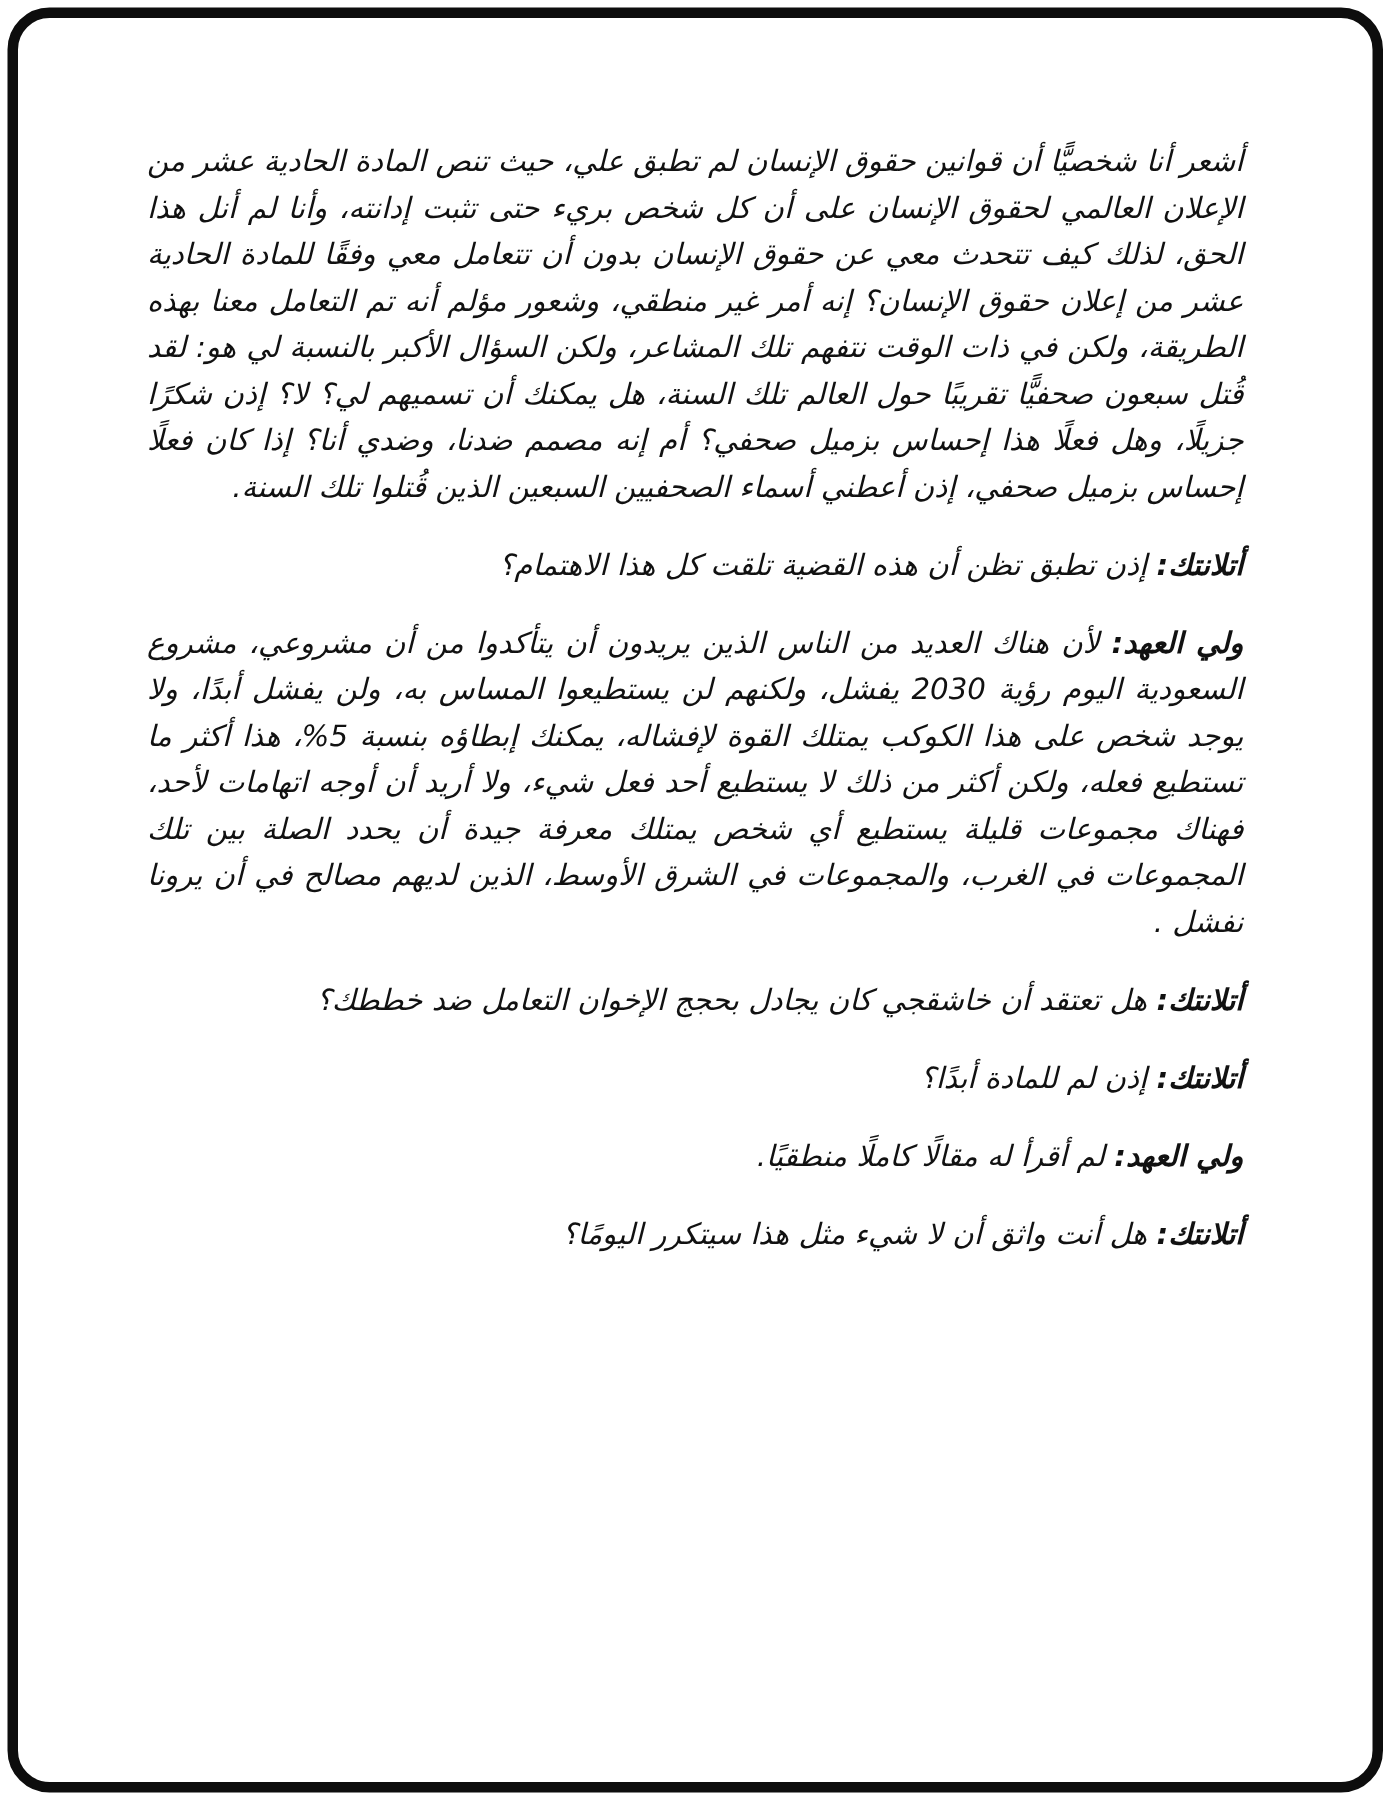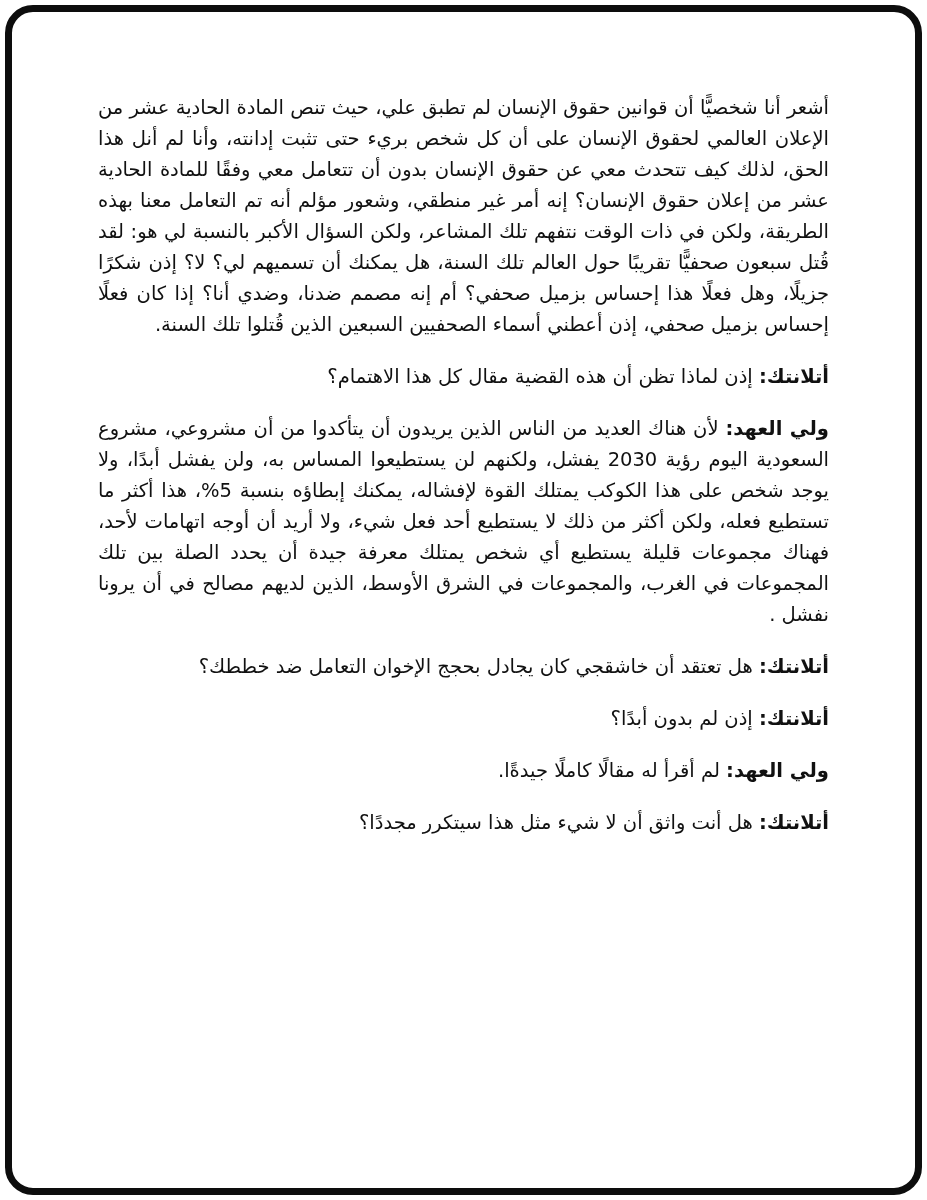--- a/index.html
+++ b/index.html
@@ -28,40 +28,41 @@
     left: 98px;
     direction: rtl;
     unicode-bidi: embed;
     text-align: justify;
     color: #111111;
     font-size: 19.5px;
     line-height: 31px;
   }
   .paragraph {
     margin: 0 0 21px 0;
+    font-style: italic;
   }
   .speaker {
     font-weight: bold;
   }
 </style>
 </head>
 <body>
 
 <div class="page-frame"></div>
 
 <div class="document-page">
 
   <p class="paragraph"><b class="speaker"></b> <span>أشعر أنا شخصيًّا أن قوانين حقوق الإنسان لم تطبق علي، حيث تنص المادة الحادية عشر من الإعلان العالمي لحقوق الإنسان على أن كل شخص بريء حتى تثبت إدانته، وأنا لم أنل هذا الحق، لذلك كيف تتحدث معي عن حقوق الإنسان بدون أن تتعامل معي وفقًا للمادة الحادية عشر من إعلان حقوق الإنسان؟ إنه أمر غير منطقي، وشعور مؤلم أنه تم التعامل معنا بهذه الطريقة، ولكن في ذات الوقت نتفهم تلك المشاعر، ولكن السؤال الأكبر بالنسبة لي هو: لقد قُتل سبعون صحفيًّا تقريبًا حول العالم تلك السنة، هل يمكنك أن تسميهم لي؟ لا؟ إذن شكرًا جزيلًا، وهل فعلًا هذا إحساس بزميل صحفي؟ أم إنه مصمم ضدنا، وضدي أنا؟ إذا كان فعلًا إحساس بزميل صحفي، إذن أعطني أسماء الصحفيين السبعين الذين قُتلوا تلك السنة.</span></p>
 
-  <p class="paragraph"><b class="speaker">أتلانتك:</b> <span>إذن لماذا تظن أن هذه القضية مقال كل هذا الاهتمام؟</span></p>
+  <p class="paragraph"><b class="speaker">أتلانتك:</b> <span>إذن تطبق تظن أن هذه القضية تلقت كل هذا الاهتمام؟</span></p>
 
   <p class="paragraph"><b class="speaker">ولي العهد:</b> <span>لأن هناك العديد من الناس الذين يريدون أن يتأكدوا من أن مشروعي، مشروع السعودية اليوم رؤية 2030 يفشل، ولكنهم لن يستطيعوا المساس به، ولن يفشل أبدًا، ولا يوجد شخص على هذا الكوكب يمتلك القوة لإفشاله، يمكنك إبطاؤه بنسبة 5%، هذا أكثر ما تستطيع فعله، ولكن أكثر من ذلك لا يستطيع أحد فعل شيء، ولا أريد أن أوجه اتهامات لأحد، فهناك مجموعات قليلة يستطيع أي شخص يمتلك معرفة جيدة أن يحدد الصلة بين تلك المجموعات في الغرب، والمجموعات في الشرق الأوسط، الذين لديهم مصالح في أن يرونا نفشل .</span></p>
 
   <p class="paragraph"><b class="speaker">أتلانتك:</b> <span>هل تعتقد أن خاشقجي كان يجادل بحجج الإخوان التعامل ضد خططك؟</span></p>
 
 
-  <p class="paragraph"><b class="speaker">أتلانتك:</b> <span>إذن لم بدون أبدًا؟</span></p>
+  <p class="paragraph"><b class="speaker">أتلانتك:</b> <span>إذن لم للمادة أبدًا؟</span></p>
 
-  <p class="paragraph"><b class="speaker">ولي العهد:</b> <span>لم أقرأ له مقالًا كاملًا جيدةًا.</span></p>
+  <p class="paragraph"><b class="speaker">ولي العهد:</b> <span>لم أقرأ له مقالًا كاملًا منطقيًا.</span></p>
 
-  <p class="paragraph"><b class="speaker">أتلانتك:</b> <span>هل أنت واثق أن لا شيء مثل هذا سيتكرر مجددًا؟</span></p>
+  <p class="paragraph"><b class="speaker">أتلانتك:</b> <span>هل أنت واثق أن لا شيء مثل هذا سيتكرر اليومًا؟</span></p>
 
 </div>
 
 </body></html>

